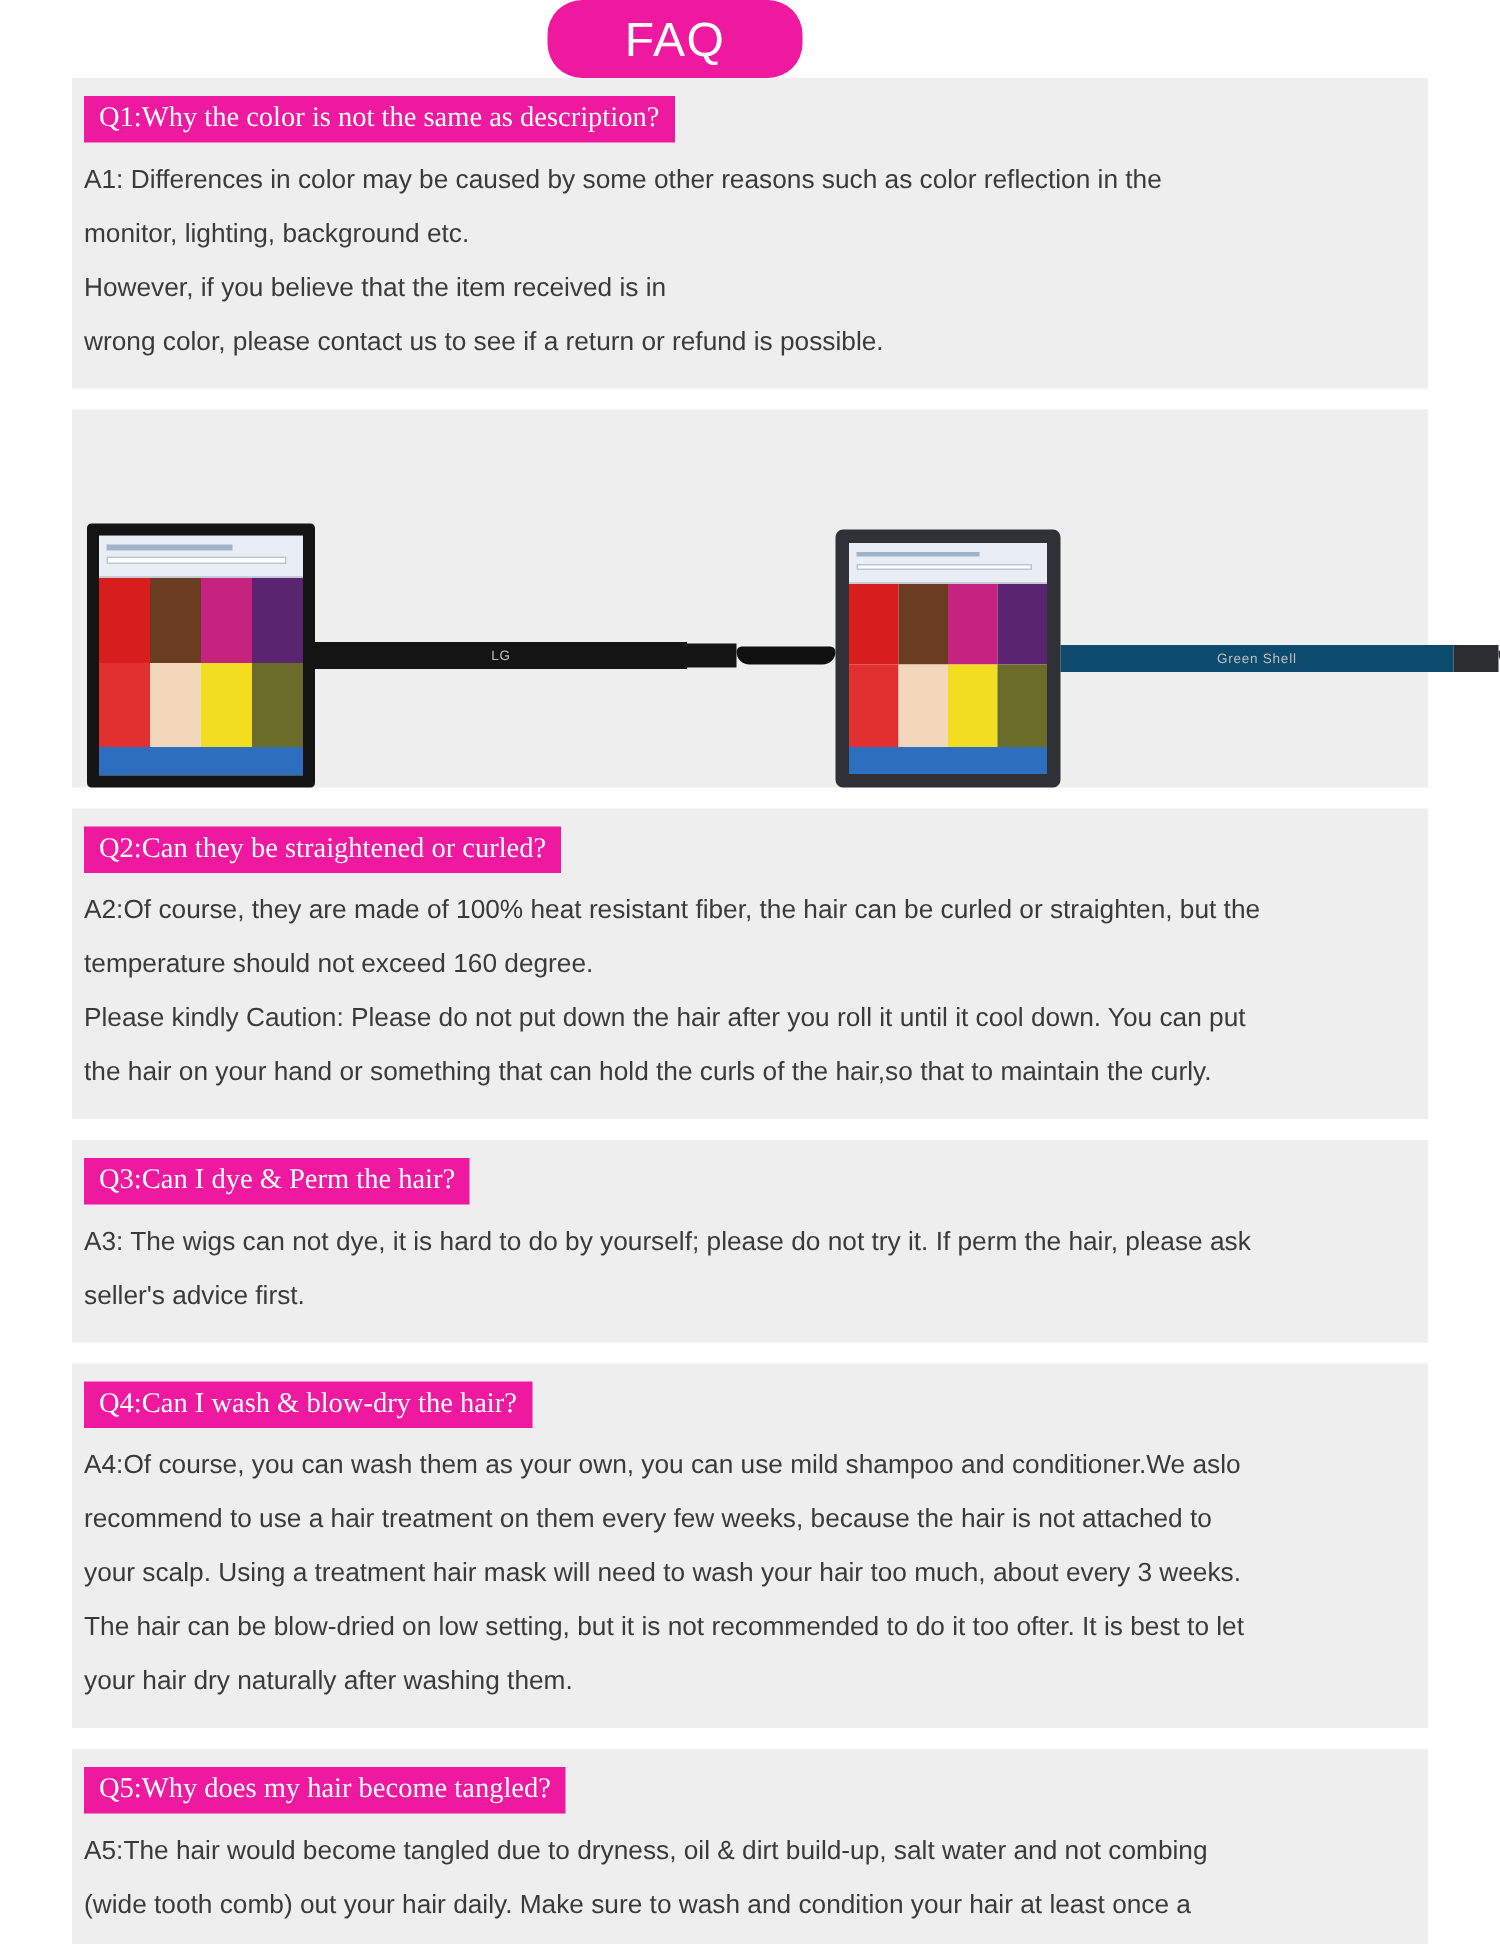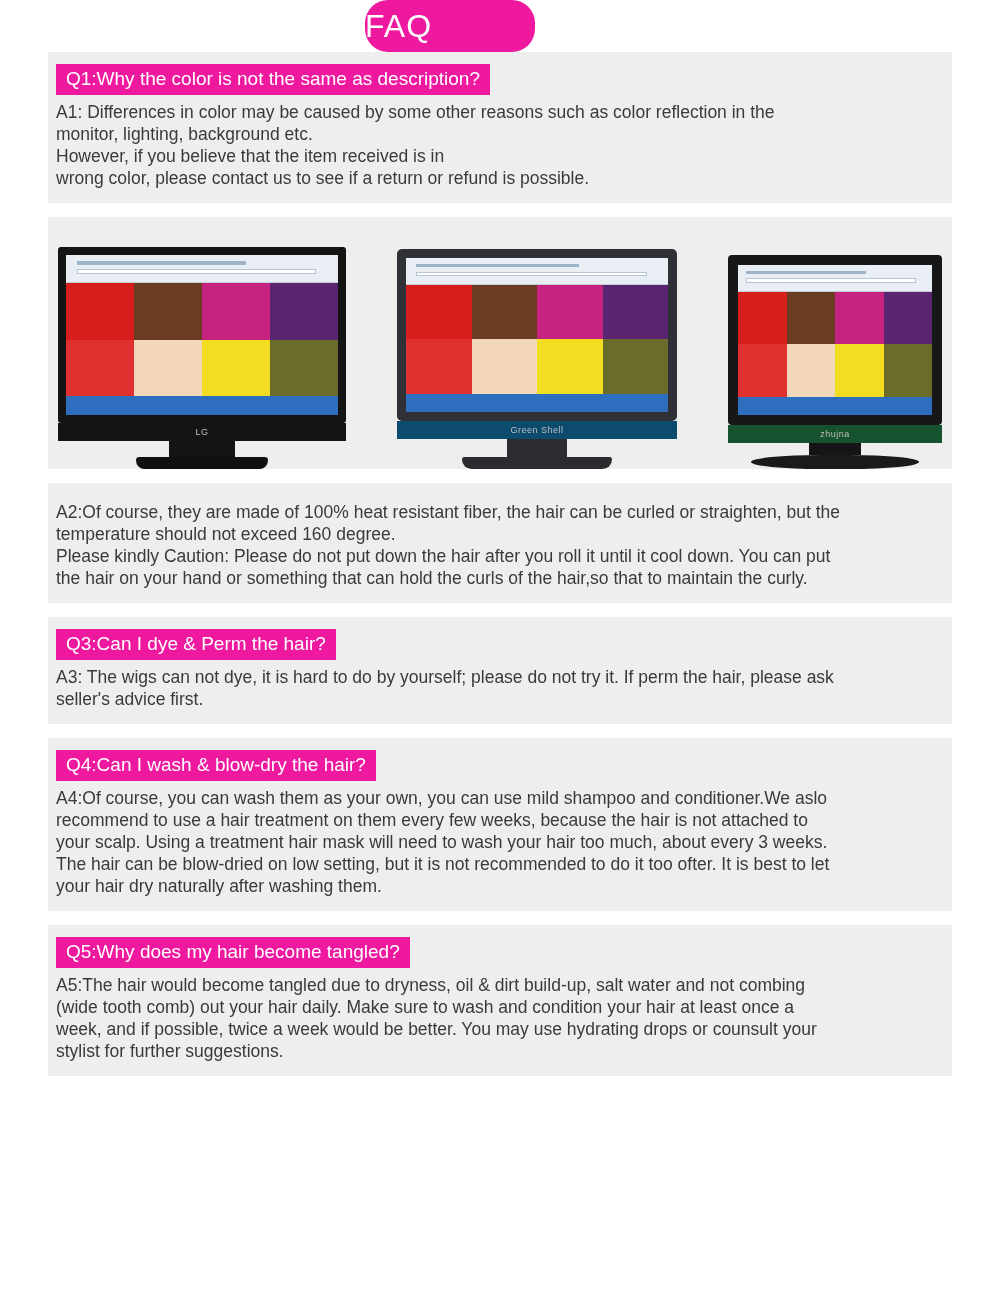--- a/index.html
+++ b/index.html
@@ -29,20 +29,21 @@
   }
   .header-band {
     position: absolute;
     left: 365px;
     top: 0;
     width: 170px;
     height: 52px;
     background: #ef19a0;
     display: flex;
     align-items: center;
+    justify-content: center;
     border-radius: 23px;
   }
   .header-title {
     color: #ffffff;
     font-size: 32px;
     letter-spacing: 1px;
     font-family: "Liberation Sans", sans-serif;
     font-weight: 400;
   }
 
@@ -55,45 +56,46 @@
   }
   .q-label {
     display: inline-block;
     background: #ef19a0;
     color: #ffffff;
     font-size: 19px;
     line-height: 26px;
     padding: 2px 10px 3px 10px;
     margin-left: 8px;
     white-space: nowrap;
+    font-family: Liberation Serif, serif;
   }
   .a-text {
     font-size: 17.5px;
-    line-height: 22px;
+    line-height: 36px;
     color: #3a3a3a;
     padding: 6px 12px 0 8px;
     white-space: pre-line;
   }
 
   
   .monitors {
     margin: 10px 48px 14px 48px;
     background: #eeeeee;
     height: 252px;
     display: flex;
     align-items: flex-end;
     justify-content: space-between;
     padding: 10px 10px 0 10px;
     box-sizing: border-box;
     position: relative;
   }
   .monitor {
     position: relative;
     display: flex;
-    flex-direction: column;
+    flex-direction: row;
     align-items: center;
   }
 
   
   .m-screen {
     background: #1b1b1b;
     border: 7px solid #141414;
     border-radius: 4px;
     box-sizing: border-box;
     overflow: hidden;
@@ -272,20 +274,21 @@
         </div>
       </div>
       <div class="m-chin">zhujna</div>
       <div class="m-neck"></div>
       <div class="m-base"></div>
     </div>
 
   </div>
 
   <div class="qa-block">
+    <span class="q-label">Q2:Can they be straightened or curled?</span>
     <div class="a-text">A2:Of course, they are made of 100% heat resistant fiber, the hair can be curled or straighten, but the
 temperature should not exceed 160 degree.
 Please kindly Caution: Please do not put down the hair after you roll it until it cool down. You can put
 the hair on your hand or something that can hold the curls of the hair,so that to maintain the curly.</div>
   </div>
 
   <div class="qa-block">
     <span class="q-label">Q3:Can I dye &amp; Perm the hair?</span>
     <div class="a-text">A3: The wigs can not dye, it is hard to do by yourself; please do not try it. If perm the hair, please ask
 seller's advice first.</div>

